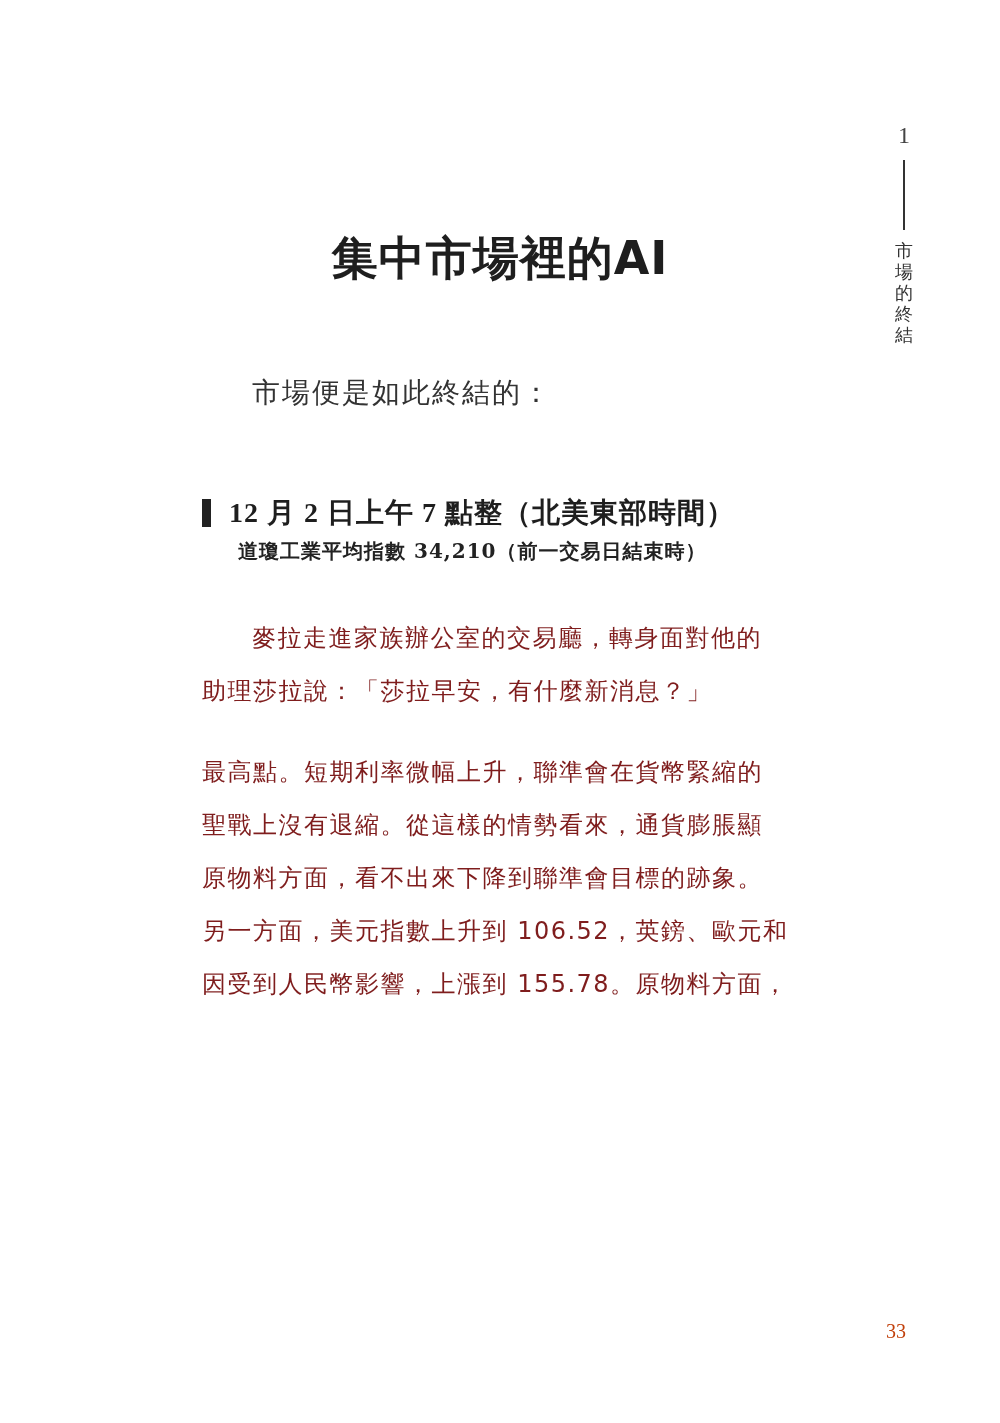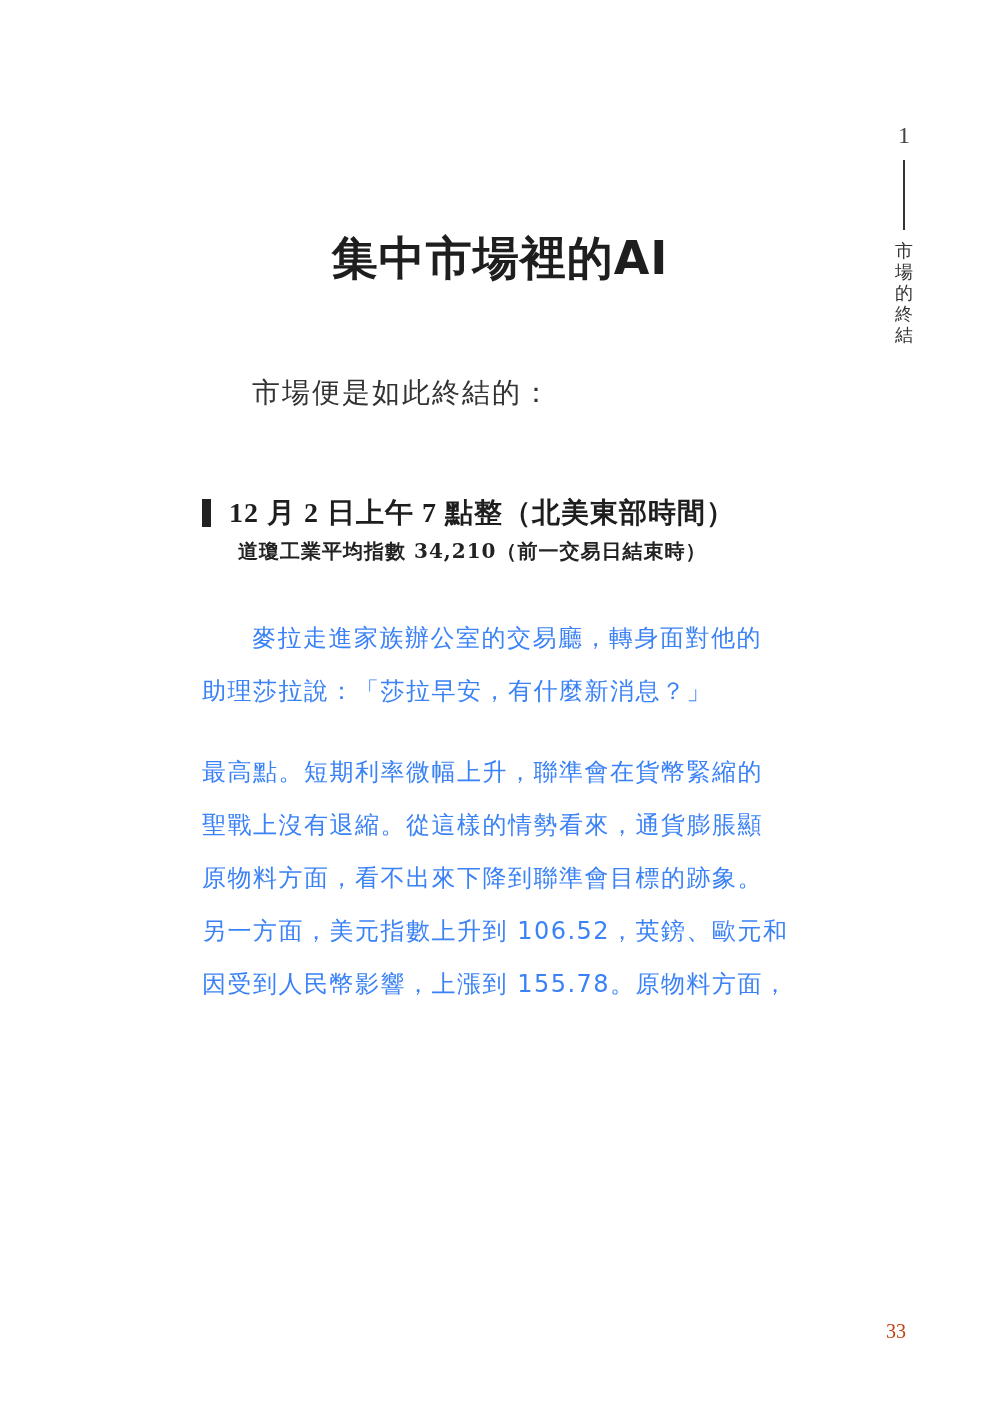--- a/index.html
+++ b/index.html
@@ -102,21 +102,21 @@
       letter-spacing: 1px;
       margin-left: 8px;
     }
     .body-text {
       position: absolute;
       left: 202px;
       width: 600px;
       font-family: "DejaVu Sans", "Liberation Sans", sans-serif;
       font-size: 24px;
       line-height: 53px;
-      color: #3b82f6;
+      color: #7f1d1d;
       letter-spacing: 1.5px;
     }
     .body-text .line {
       display: block;
       white-space: nowrap;
     }
     .para1 { top: 612px; }
     .para2 { top: 746px; }
     .indent { padding-left: 50px; }
     .page-number {

